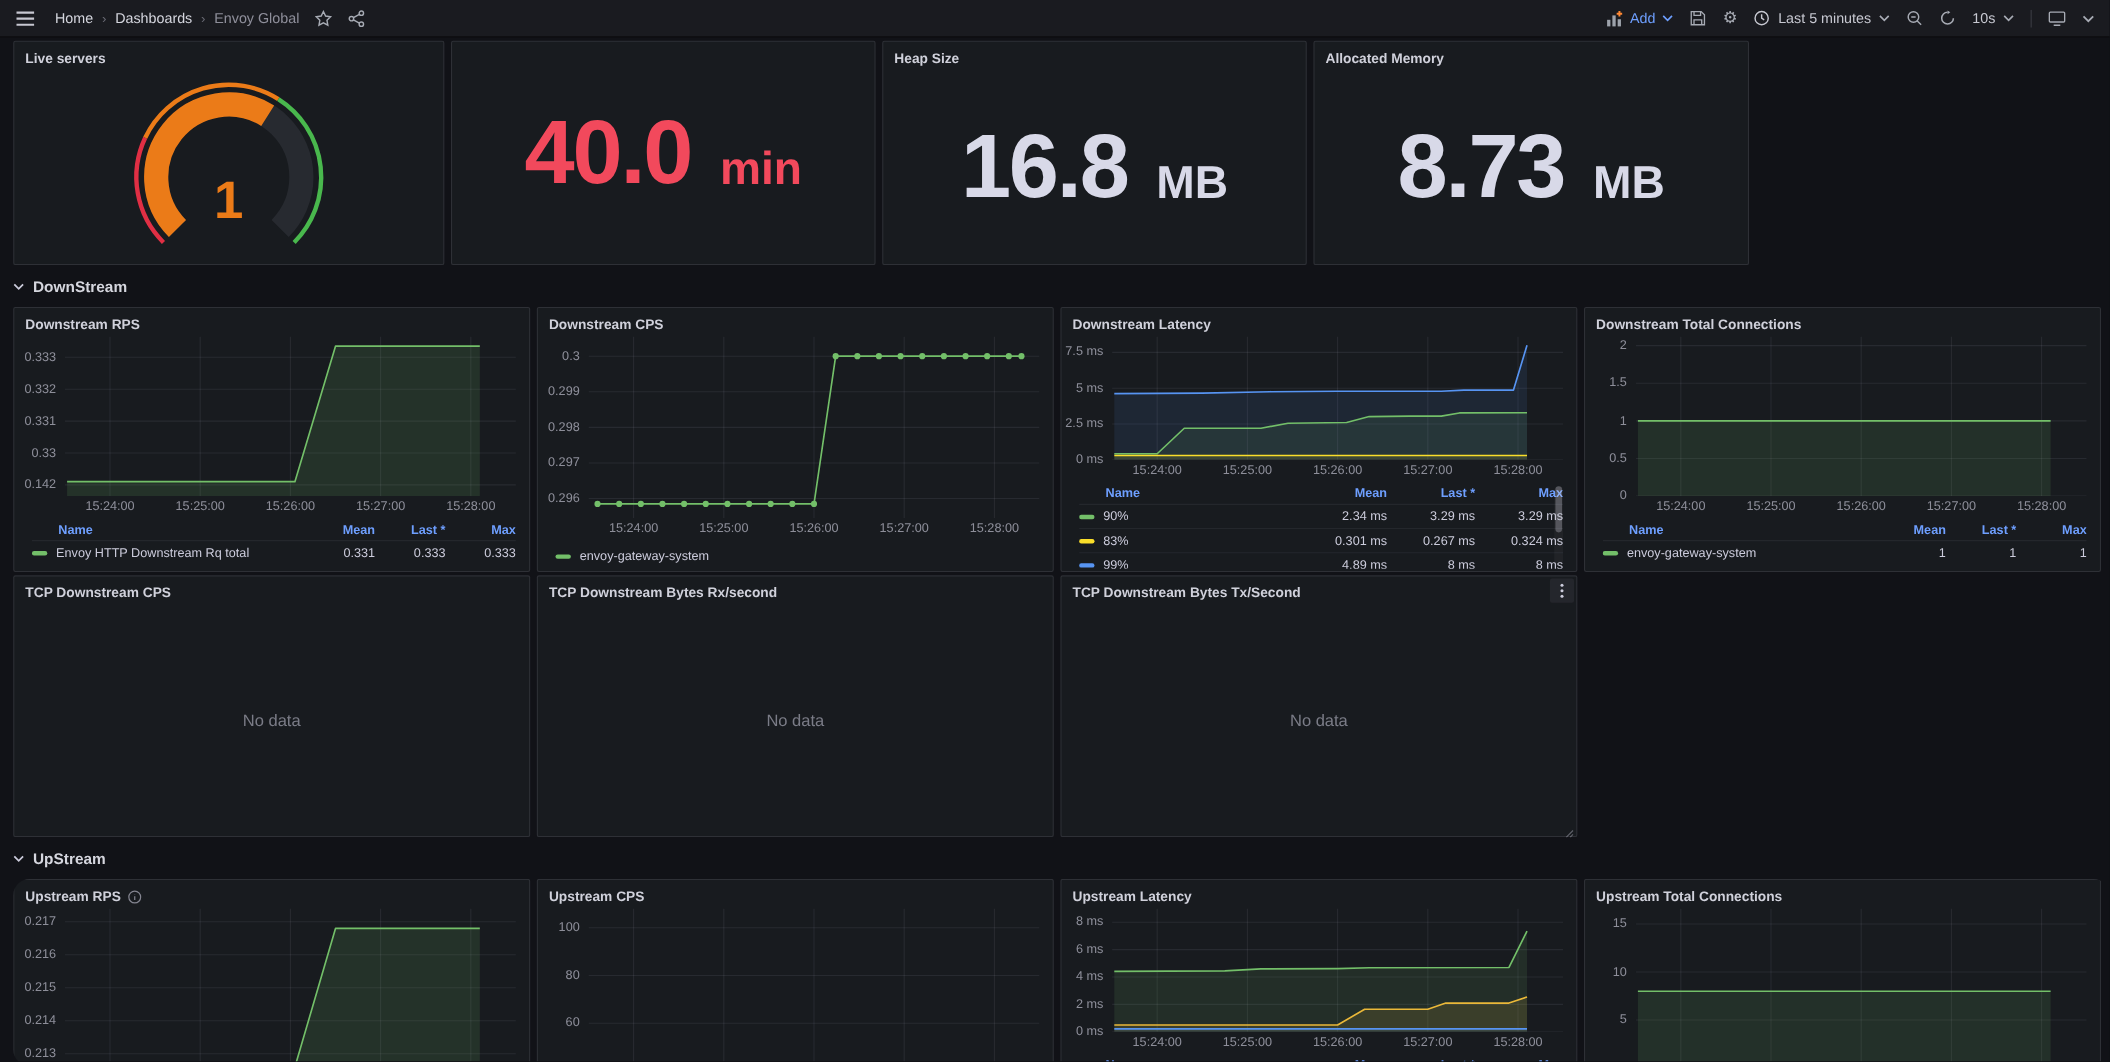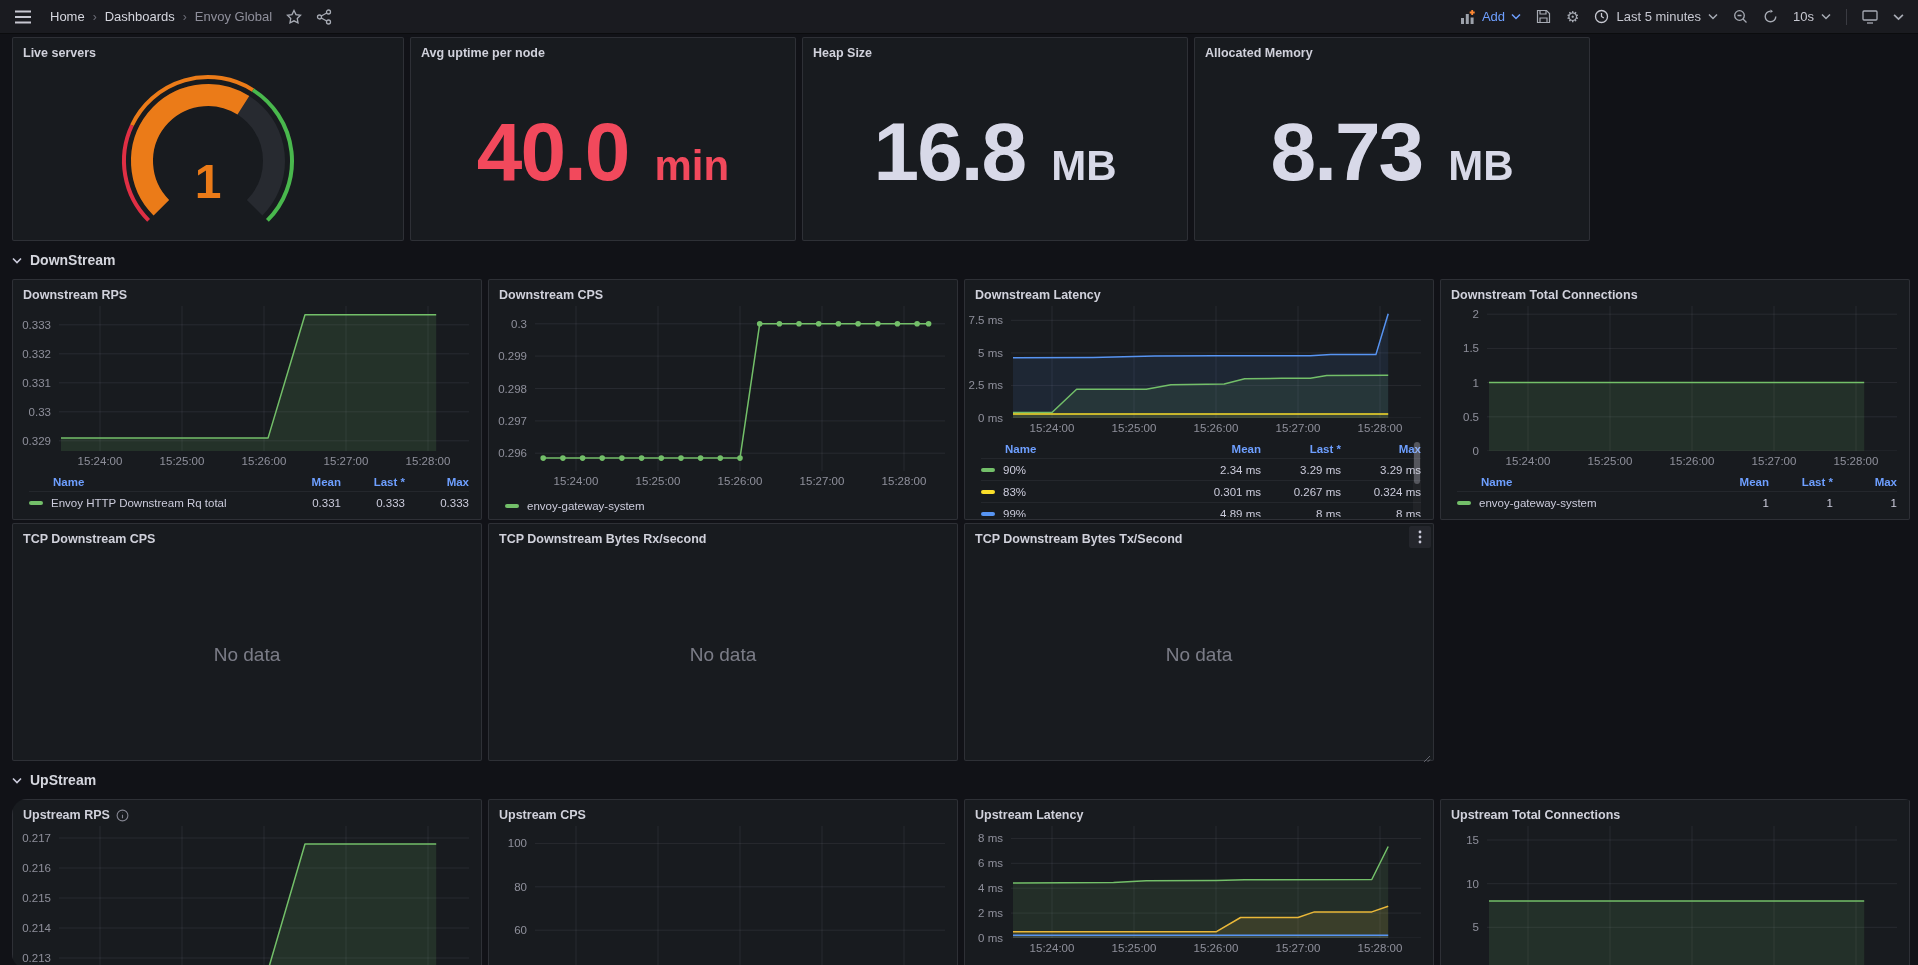--- a/index.html
+++ b/index.html
@@ -56,21 +56,21 @@
   .lhead .lname { padding-left:24px; }
   .lval { text-align:right; flex:none; }
   .swatch { width:14px; height:4px; border-radius:2px; flex:none; }
   .legend-list { display:flex; align-items:center; gap:8px; padding:4px 0 0 16px; font-size:11.5px; height:22px; flex:none; }
   .legend-scroll { position:absolute; right:0; top:2px; bottom:2px; width:8px;
                    background:rgba(255,255,255,.04); border-radius:4px; }
   .legend-thumb { position:absolute; top:0; left:1px; width:6px; height:58%;
                   background:rgba(204,204,220,.3); border-radius:3px; }
 
   .no-data { flex:1; display:flex; align-items:center; justify-content:center;
-             color:rgba(204,204,220,.55); font-size:19px; }
+             color:rgba(204,204,220,.55); font-size:15px; }
   .kebab { position:absolute; top:2px; right:2px; width:22px; height:22px; background:#24262C;
            border-radius:2px; display:flex; align-items:center; justify-content:center; cursor:pointer; }
   .rhandle { position:absolute; right:2px; bottom:2px; width:9px; height:9px; cursor:nwse-resize; }
 </style>
 </head>
 <body>
 
 <div class="screen">
 
   <div class="navbar">
@@ -184,23 +184,20 @@
             <path d="M 53.33 141.67 A 66 66 0 1 1 146.67 141.67" stroke="#272A30" stroke-width="22" fill="none"></path>
             <path d="M 53.33 141.67 A 66 66 0 0 1 135.36 39.27" stroke="#EB7B18" stroke-width="22" fill="none"></path>
             <path d="M 40.60 154.40 A 84 84 0 0 1 23.99 59.23" stroke="#E02F44" stroke-width="4" fill="none"></path>
             <path d="M 23.99 59.23 A 84 84 0 0 1 145.01 24.08" stroke="#EB7B18" stroke-width="4" fill="none"></path>
             <path d="M 145.01 24.08 A 84 84 0 0 1 159.40 154.40" stroke="#49B84D" stroke-width="4" fill="none"></path>
             <text x="100" y="132" text-anchor="middle" font-size="48" font-weight="bold" fill="#EB7B18">1</text>
           </svg>
         </div>
       </div>
       <div class="panel" style="width: 386px;">
-        <div class="panel-title">
-          <span>Avg uptime per node</span>
-        </div>
         <div class="stat-body">
           <span class="stat-val" style="color: rgb(242, 73, 92); font-size: 82px;">40.0</span>
           <span class="stat-unit" style="color: rgb(242, 73, 92); font-size: 42px;">min</span>
         </div>
       </div>
       <div class="panel" style="width: 386px;">
         <div class="panel-title">
           <span>Heap Size</span>
         </div>
         <div class="stat-body">
@@ -226,21 +223,21 @@
         </svg>
     </span>
     <span>DownStream</span>
   </div>
   <div class="row row-ds" id="row-downstream">
       <div class="panel chart-panel" style="width: 470px;">
         <div class="panel-title">
           <span>Downstream RPS</span>
         </div>
         <div class="plotwrap" style="height: 145px;">
-          <div class="ylab" style="top: 134.8px;">0.329</div>
+          <div class="ylab" style="top: 134.8px;">0.142</div>
           <div class="ylab" style="top: 105.8px;">0.33</div>
           <div class="ylab" style="top: 76.8px;">0.331</div>
           <div class="ylab" style="top: 47.8px;">0.332</div>
           <div class="ylab" style="top: 18.8px;">0.333</div>
           <svg width="410" height="145" class="plotsvg">
             <line x1="41.0" y1="0" x2="41.0" y2="145" stroke="rgba(204,204,220,0.09)"></line>
             <line x1="123.0" y1="0" x2="123.0" y2="145" stroke="rgba(204,204,220,0.09)"></line>
             <line x1="205.0" y1="0" x2="205.0" y2="145" stroke="rgba(204,204,220,0.09)"></line>
             <line x1="287.0" y1="0" x2="287.0" y2="145" stroke="rgba(204,204,220,0.09)"></line>
             <line x1="369.0" y1="0" x2="369.0" y2="145" stroke="rgba(204,204,220,0.09)"></line>

